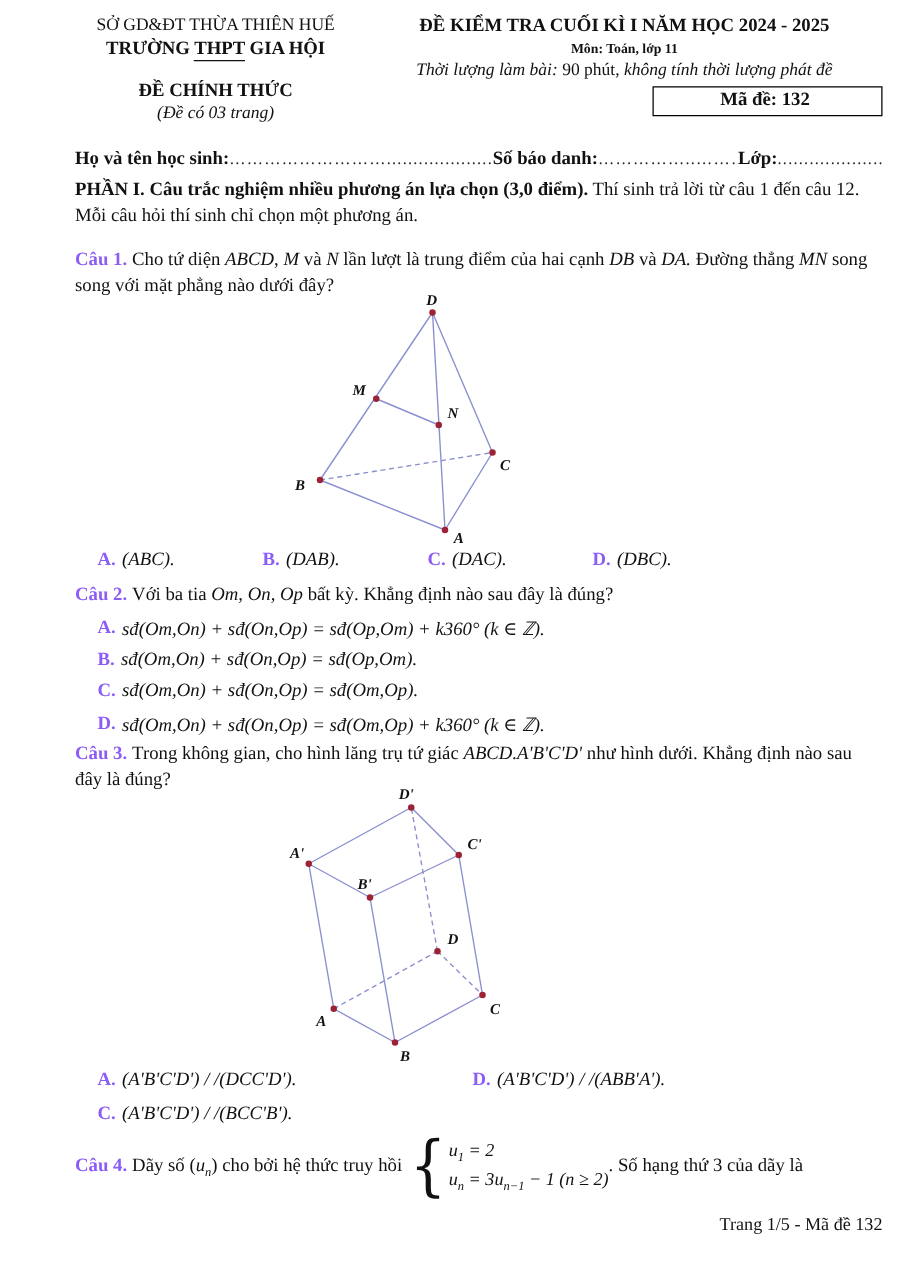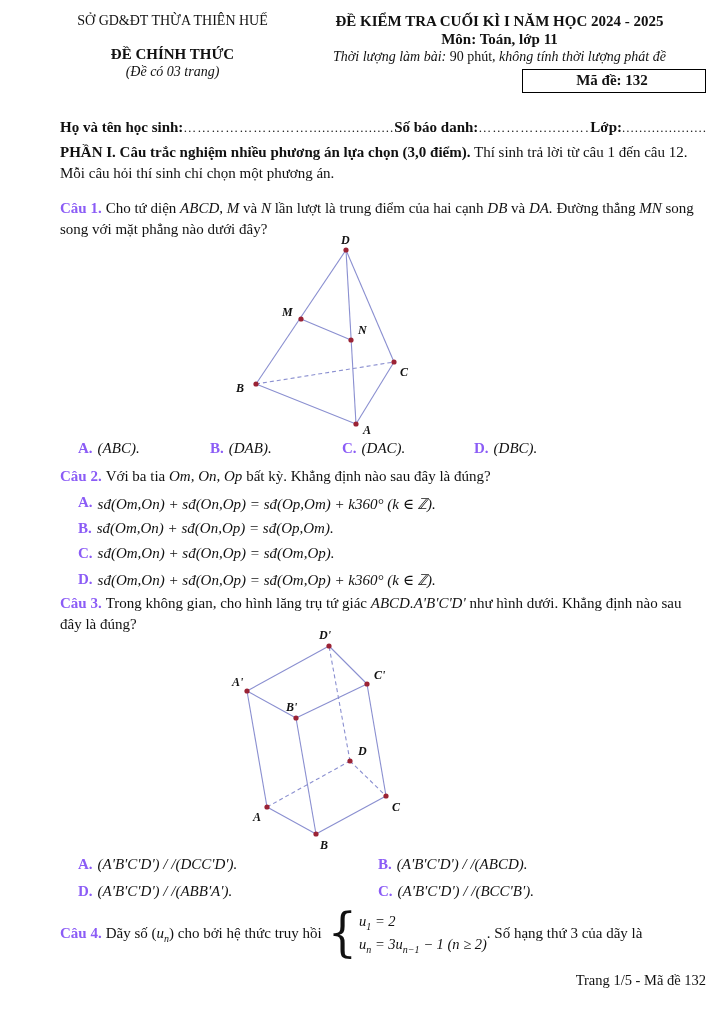--- a/index.html
+++ b/index.html
@@ -13,21 +13,21 @@
 
   
   .hdr{display:flex;}
   .hdr-left{width:225px;text-align:center;}
   .hdr-right{flex:1;text-align:center;padding-left:8px;}
   .h1{font-size:14px;line-height:18px;}
   .h2{font-size:15px;font-weight:bold;line-height:19px;}
   .h3{font-size:15px;font-weight:bold;margin-top:15px;line-height:18px;}
   .h4{font-size:14px;font-style:italic;line-height:17px;}
   .r1{font-size:15px;font-weight:bold;line-height:18px;}
-  .r2{font-size:15px;font-weight:bold;line-height:18px;}
+  .r2{font-size:11px;font-weight:bold;line-height:18px;}
   .r3{font-size:14px;line-height:17px;}
   .code-box{border:1.6px solid #000;width:178px;margin:4px 0 0 auto;
             text-align:center;font-weight:bold;font-size:15px;padding:2px 4px 3px 0;}
 
   
   .student{display:flex;align-items:baseline;white-space:nowrap;font-size:15px;}
   .leader{overflow:hidden;letter-spacing:1px;font-size:13px;color:#222;}
   .l1{flex:1;} .l2{width:112px;} .l3{width:84px;}
 
   p{margin:0;line-height:21px;}
@@ -54,20 +54,21 @@
   .post{}
 
   .footer{text-align:right;font-size:14.5px;}
 </style>
 </head>
 <body>
 
 <div class="sec hdr" style="top:12px;">
   <div class="hdr-left">
     <div class="h1">SỞ GD&amp;ĐT THỪA THIÊN HUẾ</div>
+    <div class="h2"><span>TRƯỜNG </span><span class="u">THPT</span><span> GIA HỘI</span></div>
     <div class="h3">ĐỀ CHÍNH THỨC</div>
     <div class="h4">(Đề có 03 trang)</div>
   </div>
   <div class="hdr-right">
     <div class="r1">ĐỀ KIỂM TRA CUỐI KÌ I  NĂM HỌC 2024 - 2025</div>
     <div class="r2">Môn: Toán, lớp 11</div>
     <div class="r3"><span class="it">Thời lượng làm bài:</span><span> 90 phút, </span><span class="it">không tính thời lượng phát đề</span></div>
     <div class="code-box">Mã đề: 132</div>
   </div>
 </div>
@@ -171,21 +172,20 @@
     <circle cx="37" cy="179" r="2.6" fill="#9b2335"></circle>
     <text x="23" y="193" class="vlabel">A</text>
     <circle cx="156" cy="168" r="2.6" fill="#9b2335"></circle>
     <text x="162" y="183" class="vlabel">C</text>
     <circle cx="86" cy="206" r="2.6" fill="#9b2335"></circle>
     <text x="90" y="221" class="vlabel">B</text>
   </svg>
 
 <div class="sec opt2" style="top:852px;">
   <span><span class="blue letter">A.</span><span class="math">(A'B'C'D') / /(DCC'D').</span></span>
-  <span><span class="blue letter">B.</span><span class="math">(A'B'C'D') / /(ABCD).</span></span>
   <span><span class="blue letter">D.</span><span class="math">(A'B'C'D') / /(ABB'A').</span></span>
   <span><span class="blue letter">C.</span><span class="math">(A'B'C'D') / /(BCC'B').</span></span>
 </div>
 
 <div class="sec q4row" style="top:910px;">
   <span class="blue qlabel">Câu 4.</span>
   <span><span>Dãy số (</span><span class="it">u</span><sub>n</sub><span>) cho bởi hệ thức truy hồi </span></span>
   <span class="brace">{</span>
   <span class="sys">
     <span><span class="it">u</span><sub>1</sub><span class="it"> = 2</span></span>

